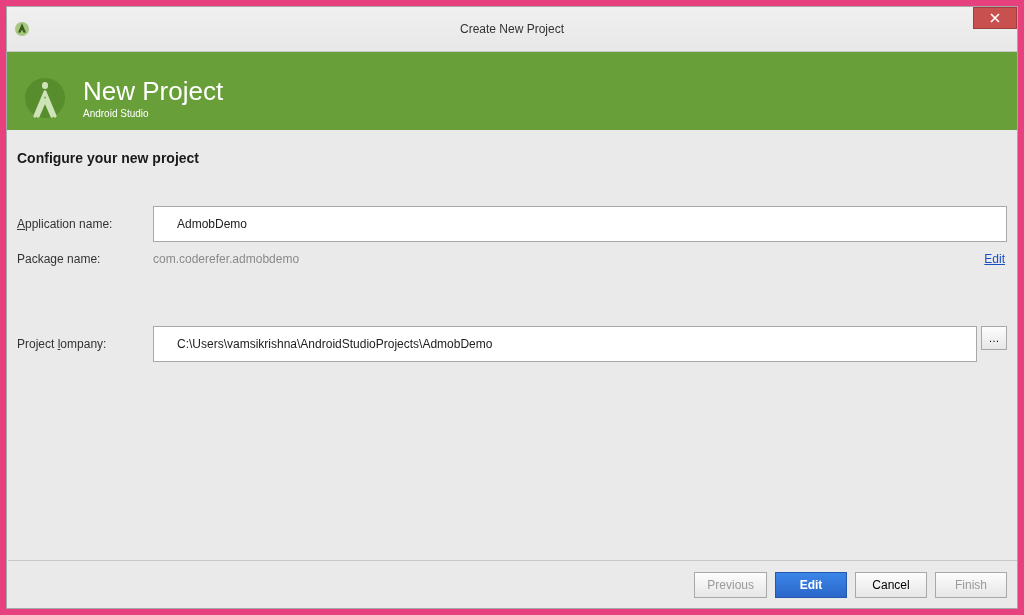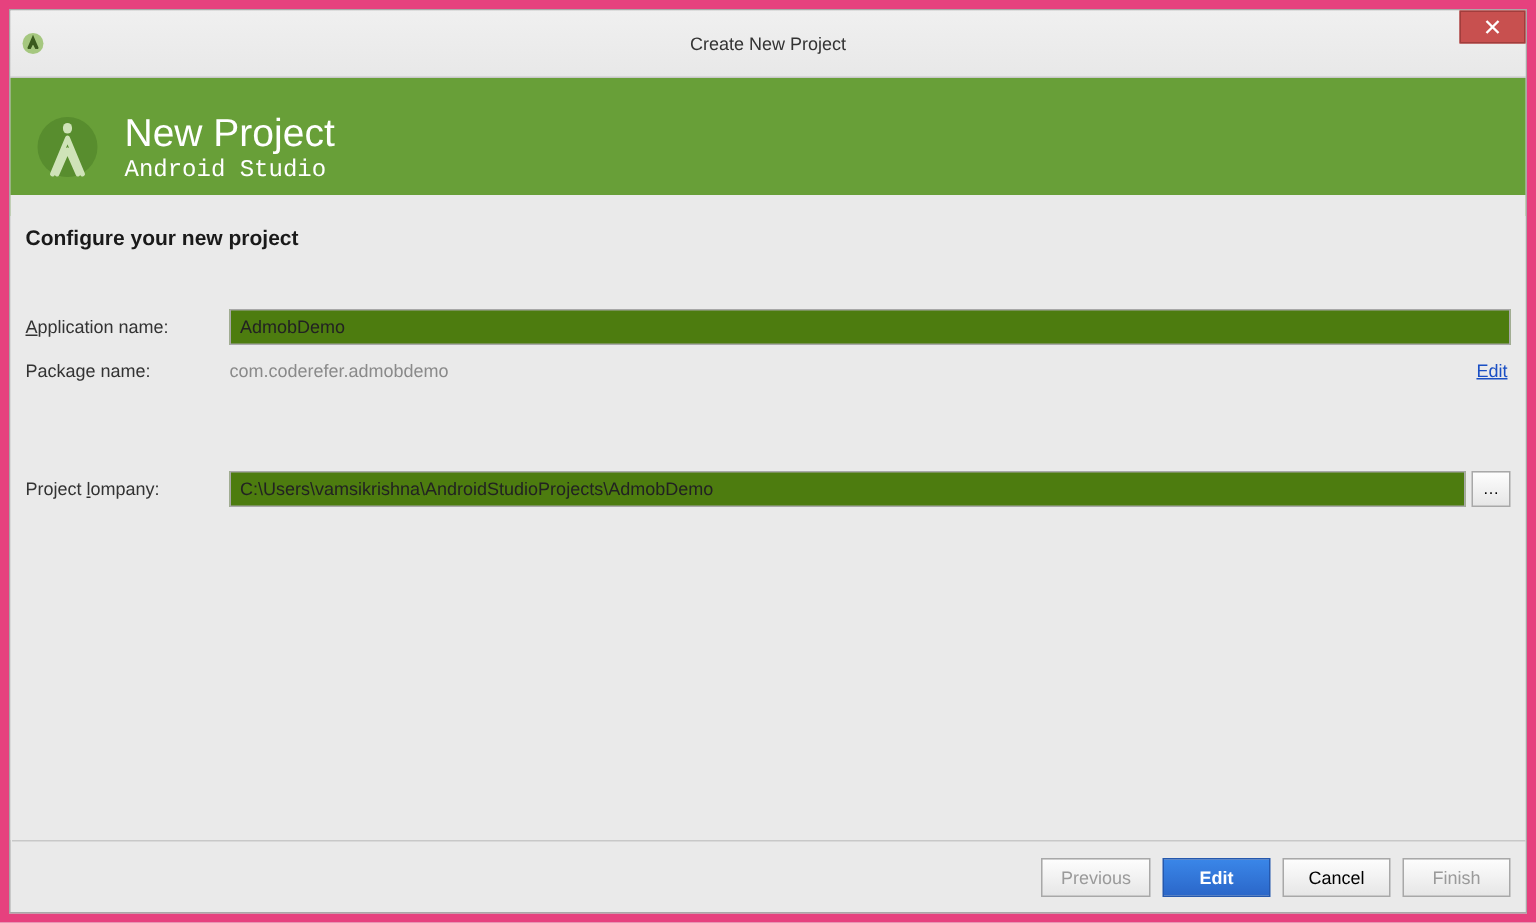--- a/index.html
+++ b/index.html
@@ -50,21 +50,21 @@
     padding-left: 14px;
   }
   .header .logo {
     width: 48px; height: 48px;
     display: flex; align-items: center; justify-content: center;
     margin-right: 14px;
   }
   .header .logo svg { width: 44px; height: 44px; }
   .header .titles { color: #fff; }
   .header .h1 { font-size: 26px; font-weight: 300; line-height: 1.1; }
-  .header .h2 { font-size: 16px; font-weight: 400; margin-top: 2px; font-family: Liberation Mono, monospace; }
+  .header .h2 { font-size: 10px; font-weight: 400; margin-top: 2px; }
 
   .content {
     position: absolute;
     left: 0; right: 0;
     top: 123px; bottom: 48px;
     padding: 20px 10px 0 10px;
     background: #eaeaea;
   }
 
   .section-title {
@@ -84,25 +84,25 @@
 
   .form-label {
     width: 136px;
     font-size: 12px;
     color: #333;
   }
   .form-label u { text-decoration: underline; }
 
   .text-input {
     flex: 1;
-    height: 24px;
-    border: 1px solid #a8a8a8;
-    background: #4d7c0f;
-    font-size: 12px;
-    padding: 0 6px;
+    height: 36px;
+    border: 1px solid #a8a8a8;
+    background: #ffffff;
+    font-size: 12px;
+    padding: 0 23px;
     color: #222;
     outline: none;
   }
   .text-input.focused {
     border: 1px solid #2b7de1;
     box-shadow: inset 0 0 0 1px rgba(43,125,225,0.3);
   }
 
   .pkg-value {
     font-size: 12px;

